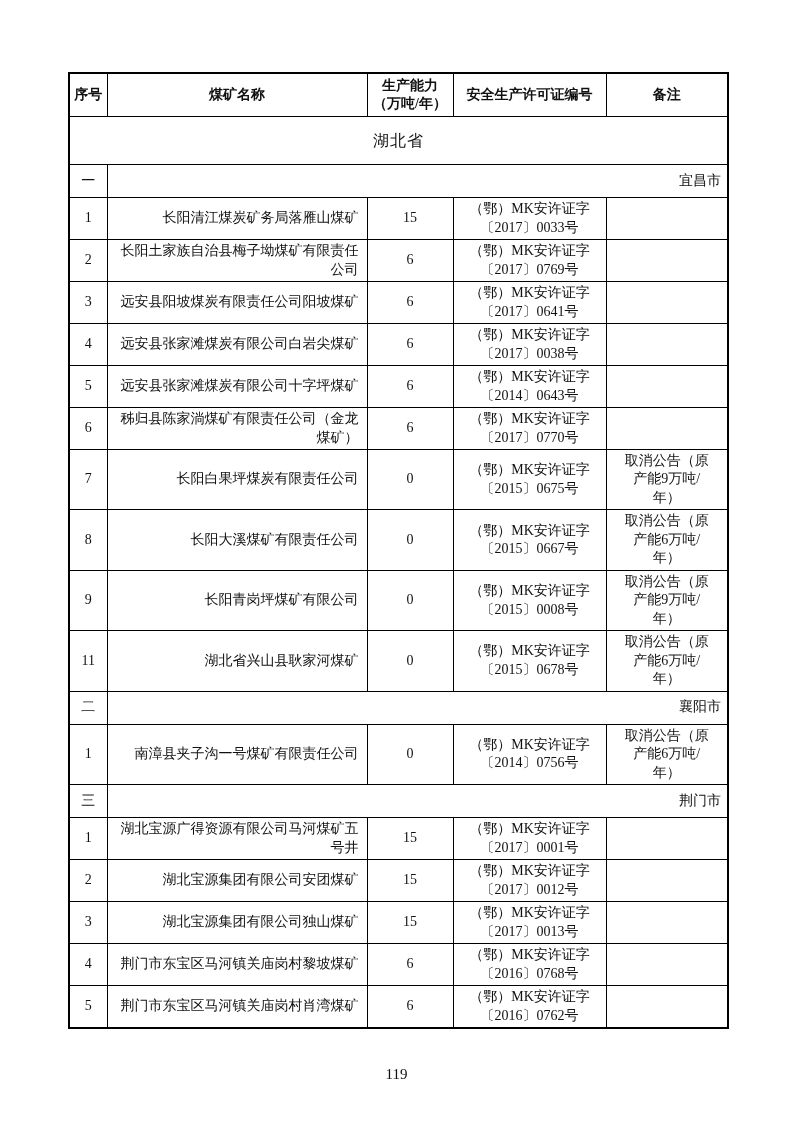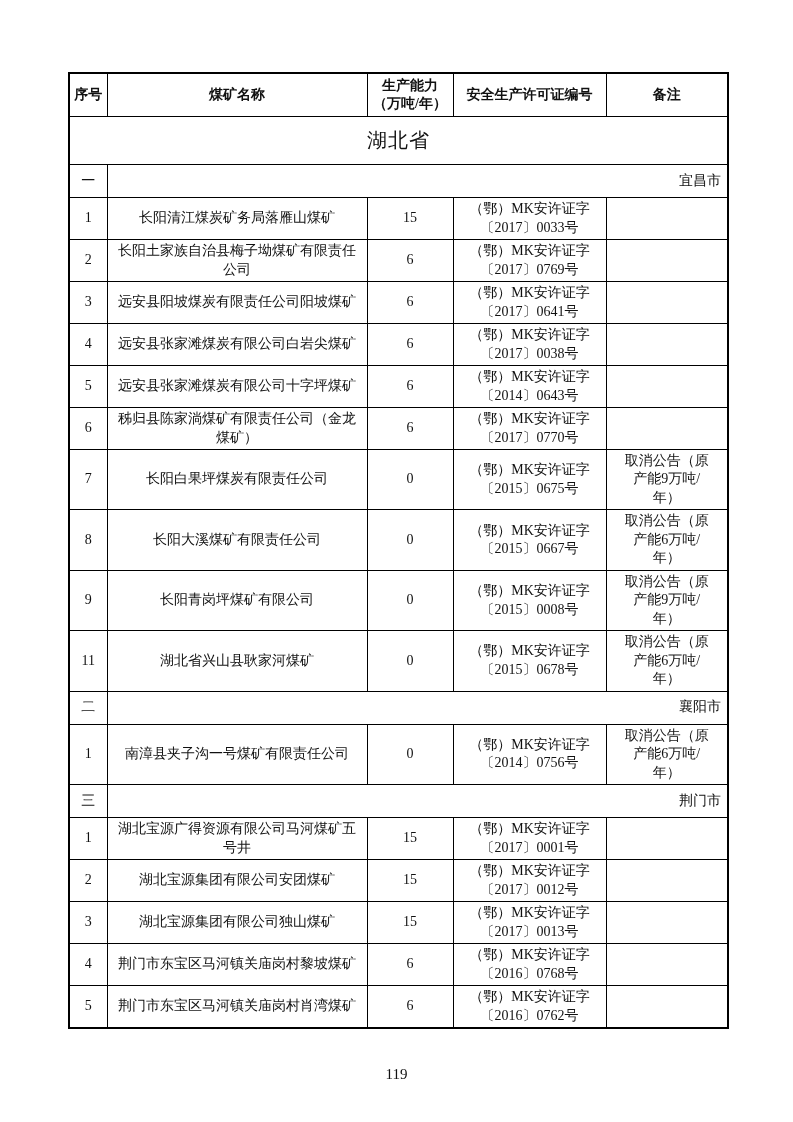--- a/index.html
+++ b/index.html
@@ -36,39 +36,39 @@
   }
   .mine-table th {
     font-weight: bold;
     text-align: center;
     height: 38px;
     padding: 2px 2px;
   }
   tr.province-row td {
     height: 43px;
     text-align: center;
-    font-size: 20px;
+    font-size: 16px;
     letter-spacing: 1px;
   }
   tr.section-row td {
     height: 28px;
   }
   tr.section-row td.c-city {
     text-align: right;
     padding-left: 9px;
   }
   tr.data-row td {
     height: 37px;
   }
   td.c-no {
     text-align: center;
     padding: 2px 2px;
   }
   td.c-name {
-    text-align: center;
+    text-align: right;
     padding: 2px 8px;
   }
   td.c-cap,
   td.c-lic,
   td.c-rem {
     text-align: center;
   }
   td.c-lic {
     padding: 2px 6px;
   }

